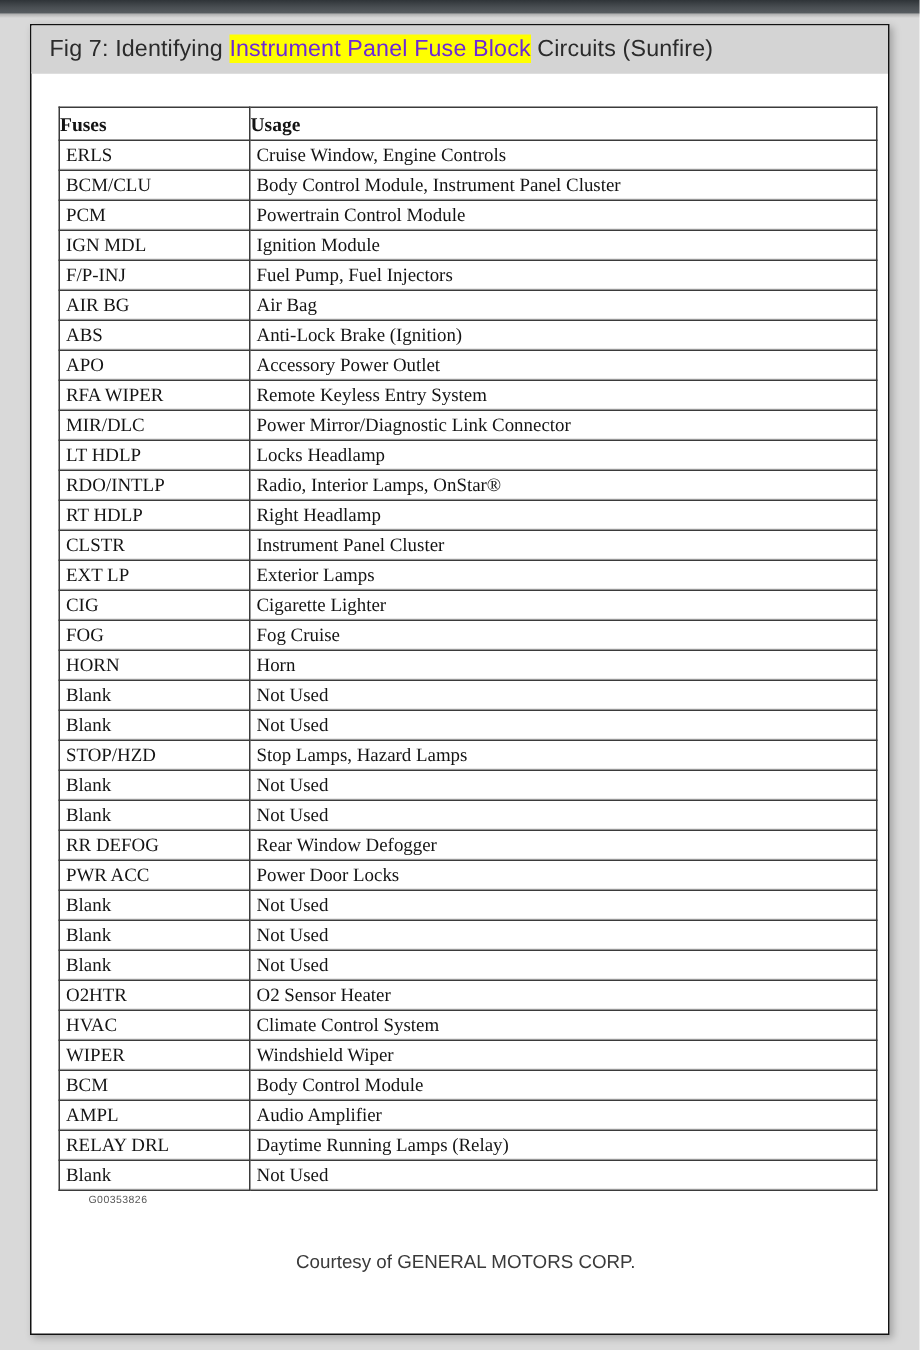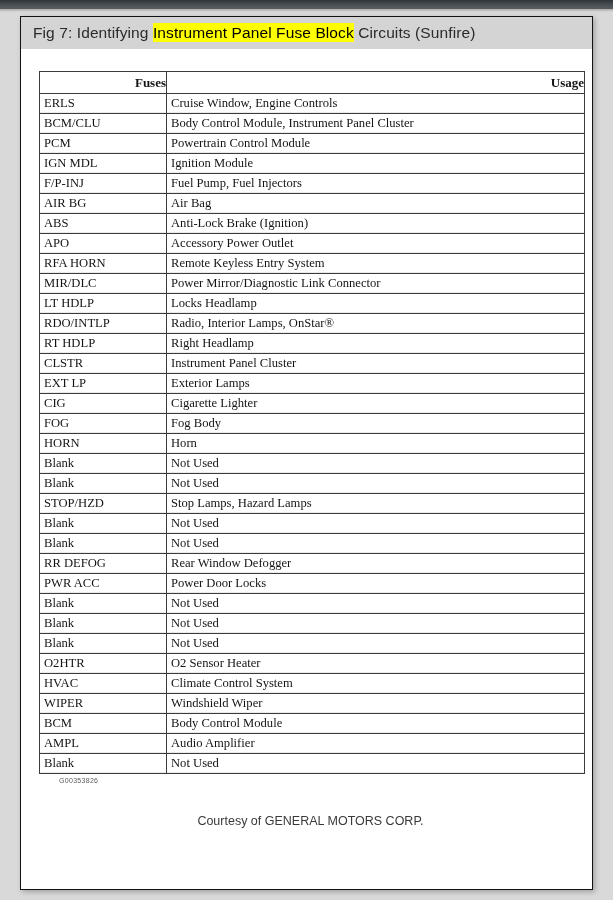--- a/index.html
+++ b/index.html
@@ -58,21 +58,21 @@
     overflow: hidden;
     white-space: nowrap;
   }
   .caption-text {
     font-size: 15.5px;
     color: #2b2b2b;
     letter-spacing: 0.1px;
   }
   .hl {
     background: #ffff00;
-    color: #000000;
+    color: #6d28d9;
     padding: 1px 0;
   }
   
   .table-wrap {
     padding: 22px 10px 0 18px;
     box-sizing: border-box;
   }
   table.fuse-table {
     border-collapse: collapse;
     width: 545px;
@@ -90,21 +90,21 @@
     height: 19px;
     line-height: 19px;
     padding: 0 0 0 4px;
     overflow: hidden;
     white-space: nowrap;
     vertical-align: middle;
   }
   table.fuse-table thead th {
     height: 21px;
     line-height: 21px;
-    text-align: right;
+    text-align: left;
     font-weight: bold;
     font-size: 13px;
     padding-left: 0;
   }
   
   table.fuse-table tbody tr td {
     box-shadow: inset 0 -1px 0 rgba(140,140,140,0.18);
   }
   .fig-code {
     font-family: "Liberation Sans", sans-serif;
@@ -174,21 +174,21 @@
             </tr>
             <tr>
               <td>ABS</td>
               <td>Anti-Lock Brake (Ignition)</td>
             </tr>
             <tr>
               <td>APO</td>
               <td>Accessory Power Outlet</td>
             </tr>
             <tr>
-              <td>RFA HORN</td>
+              <td>RFA WIPER</td>
               <td>Remote Keyless Entry System</td>
             </tr>
             <tr>
               <td>MIR/DLC</td>
               <td>Power Mirror/Diagnostic Link Connector</td>
             </tr>
             <tr>
               <td>LT HDLP</td>
               <td>Locks Headlamp</td>
             </tr>
@@ -207,21 +207,21 @@
             <tr>
               <td>EXT LP</td>
               <td>Exterior Lamps</td>
             </tr>
             <tr>
               <td>CIG</td>
               <td>Cigarette Lighter</td>
             </tr>
             <tr>
               <td>FOG</td>
-              <td>Fog Body</td>
+              <td>Fog Cruise</td>
             </tr>
             <tr>
               <td>HORN</td>
               <td>Horn</td>
             </tr>
             <tr>
               <td>Blank</td>
               <td>Not Used</td>
             </tr>
             <tr>
@@ -274,20 +274,24 @@
             </tr>
             <tr>
               <td>BCM</td>
               <td>Body Control Module</td>
             </tr>
             <tr>
               <td>AMPL</td>
               <td>Audio Amplifier</td>
             </tr>
             <tr>
+              <td>RELAY DRL</td>
+              <td>Daytime Running Lamps (Relay)</td>
+            </tr>
+            <tr>
               <td>Blank</td>
               <td>Not Used</td>
             </tr>
           </tbody>
       </table>
 
       <div class="fig-code">G00353826</div>
 
       <div class="courtesy">Courtesy of GENERAL MOTORS CORP.</div>
     </div>

